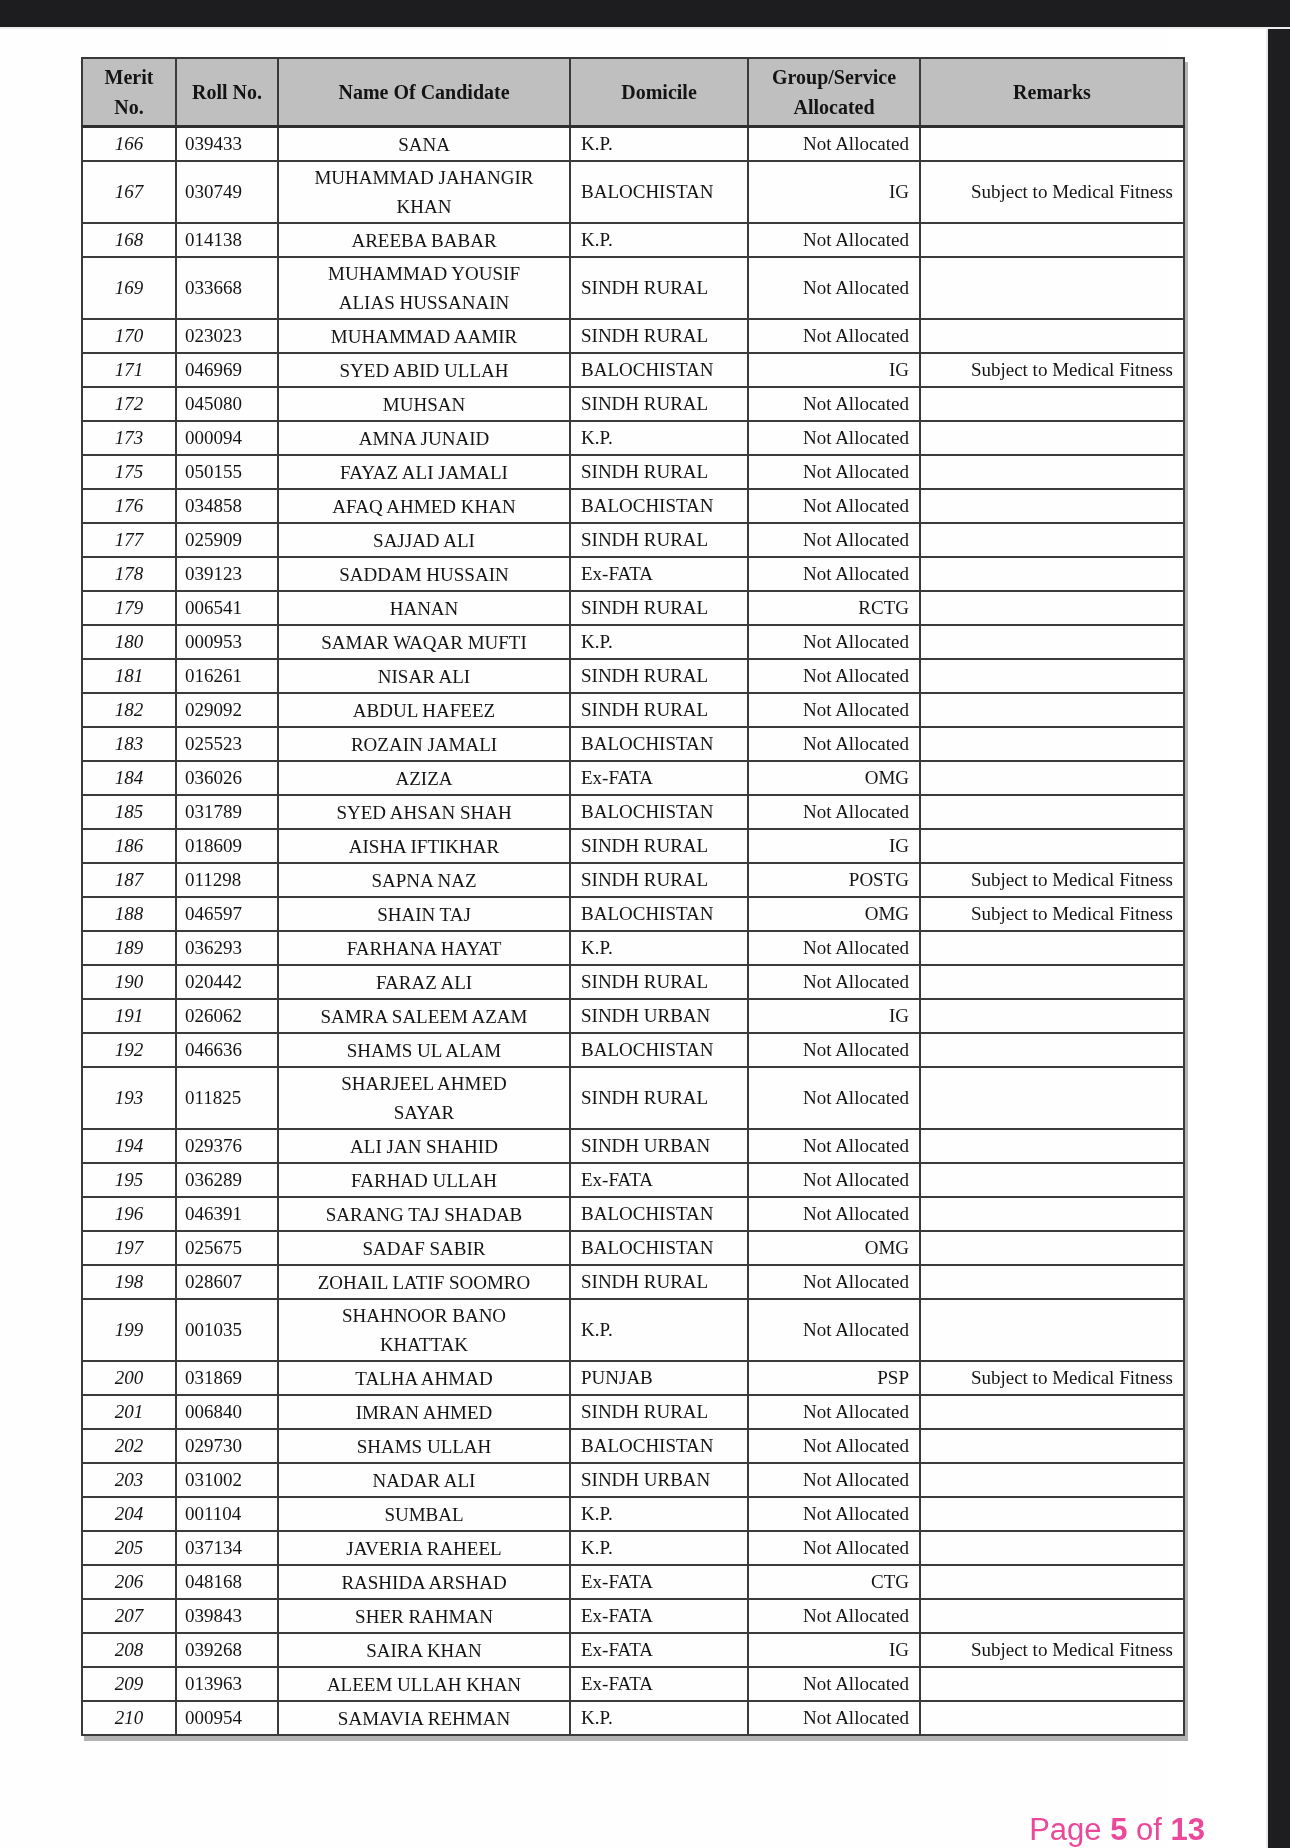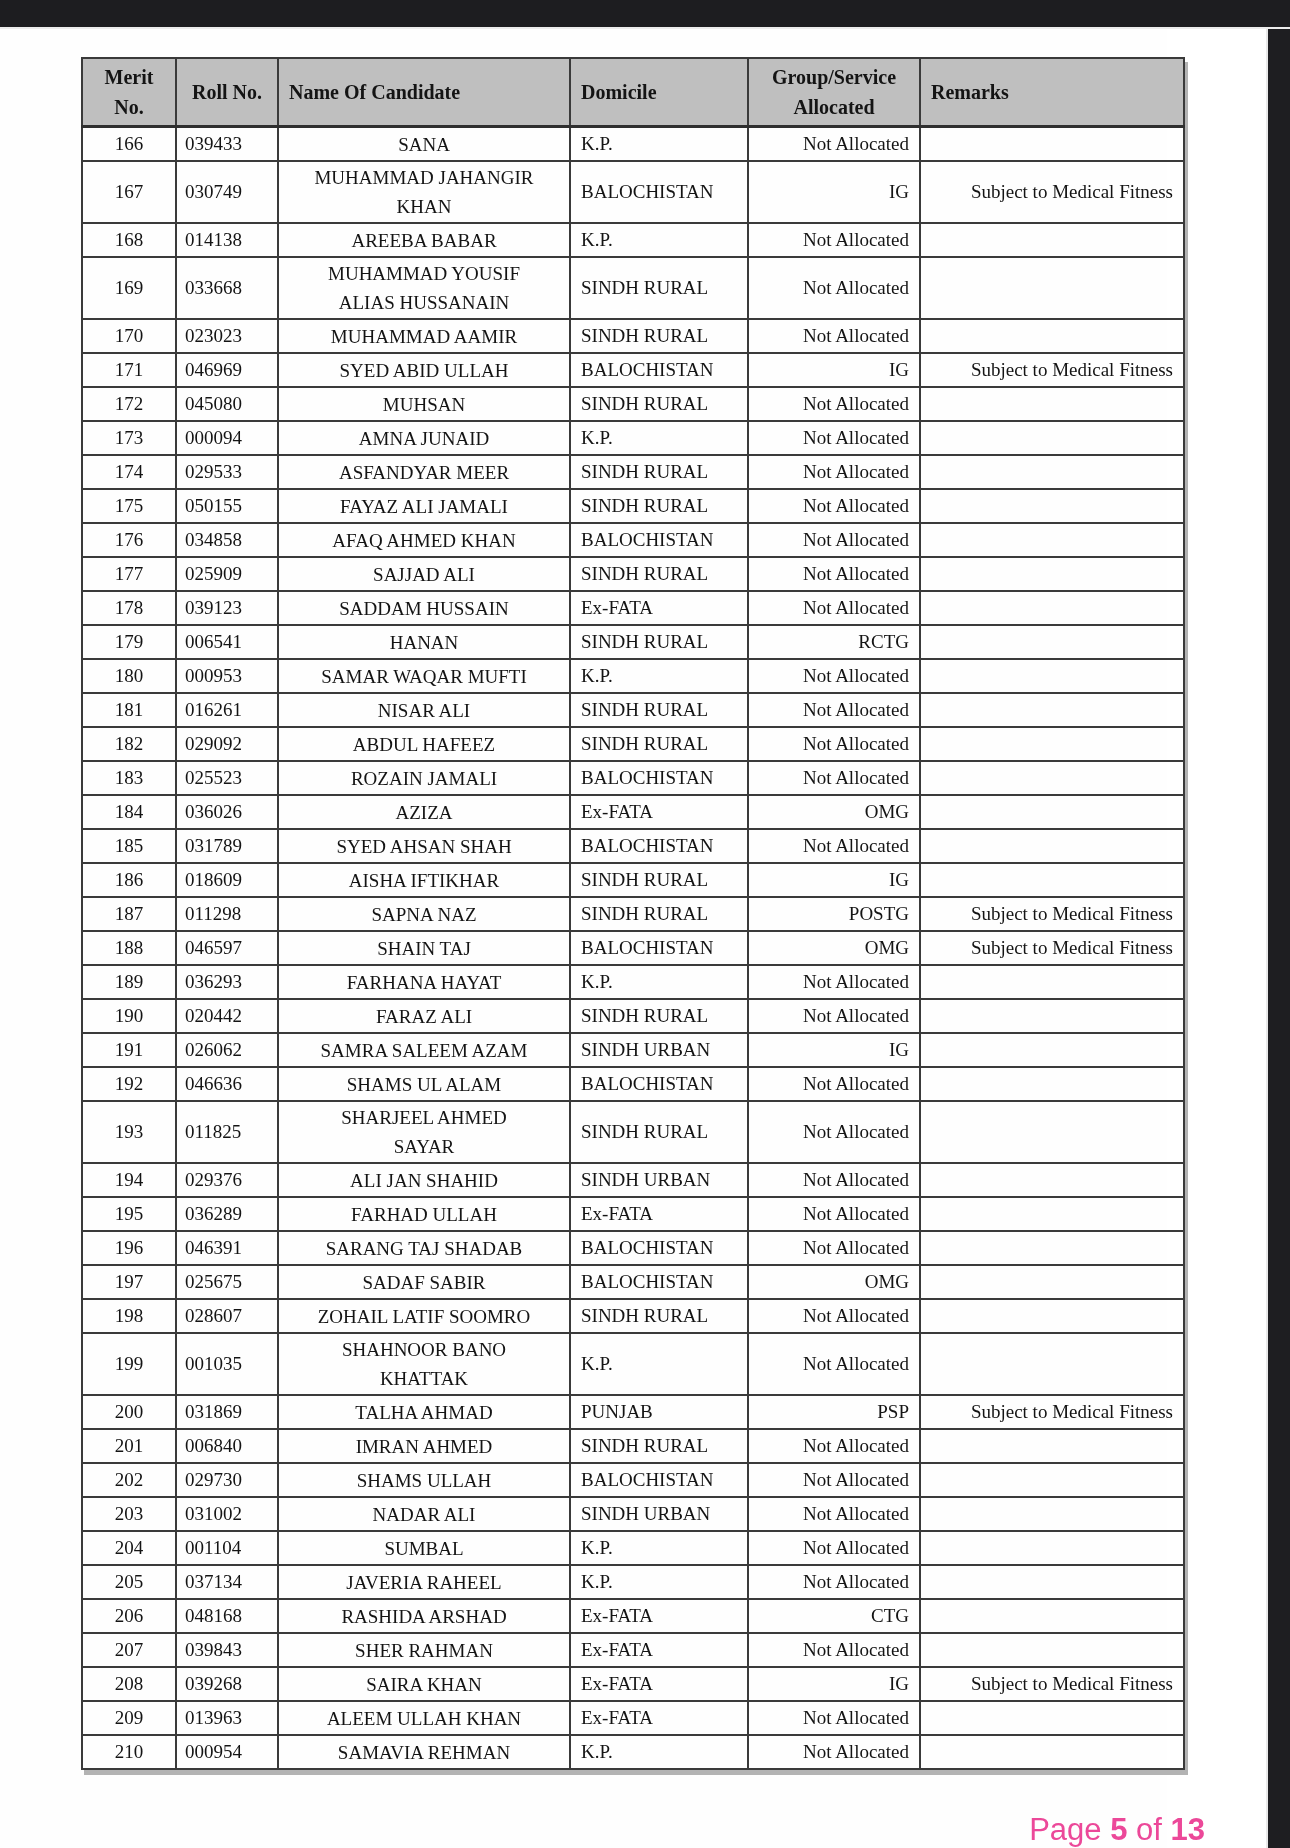--- a/index.html
+++ b/index.html
@@ -66,22 +66,22 @@
   .merit-table td {
     font-size: 19px;
     line-height: 28px;
     padding: 1px 10px;
     height: 30px;
     vertical-align: middle;
     white-space: nowrap;
   }
   
   .h-center { text-align: center; }
-  .h-left   { text-align: left; }
-  td.col-merit  { text-align: center; }
+  .h-left   { text-align: center; }
+  td.col-merit  { text-align: center; font-style: italic; }
   td.col-roll   { text-align: left; padding-left: 8px; }
   td.col-name   { text-align: center; white-space: pre-line; line-height: 29px; }
   td.col-dom    { text-align: left; }
   td.col-group  { text-align: right; border-radius: 17px; }
   td.col-rem    { text-align: right; padding-left: 11px; }
   .footer {
     position: absolute;
     right: 85px;
     bottom: 0;
     font-family: "Liberation Sans", sans-serif;
@@ -186,28 +186,20 @@
 
     <tr>
       <td class="col-merit">173</td>
       <td class="col-roll">000094</td>
       <td class="col-name">AMNA JUNAID</td>
       <td class="col-dom">K.P.</td>
       <td class="col-group">Not Allocated</td>
       <td class="col-rem"></td>
     </tr>
 
-    <tr>
-      <td class="col-merit">174</td>
-      <td class="col-roll">029533</td>
-      <td class="col-name">ASFANDYAR MEER</td>
-      <td class="col-dom">SINDH RURAL</td>
-      <td class="col-group">Not Allocated</td>
-      <td class="col-rem"></td>
-    </tr>
 
     <tr>
       <td class="col-merit">175</td>
       <td class="col-roll">050155</td>
       <td class="col-name">FAYAZ ALI JAMALI</td>
       <td class="col-dom">SINDH RURAL</td>
       <td class="col-group">Not Allocated</td>
       <td class="col-rem"></td>
     </tr>
 

